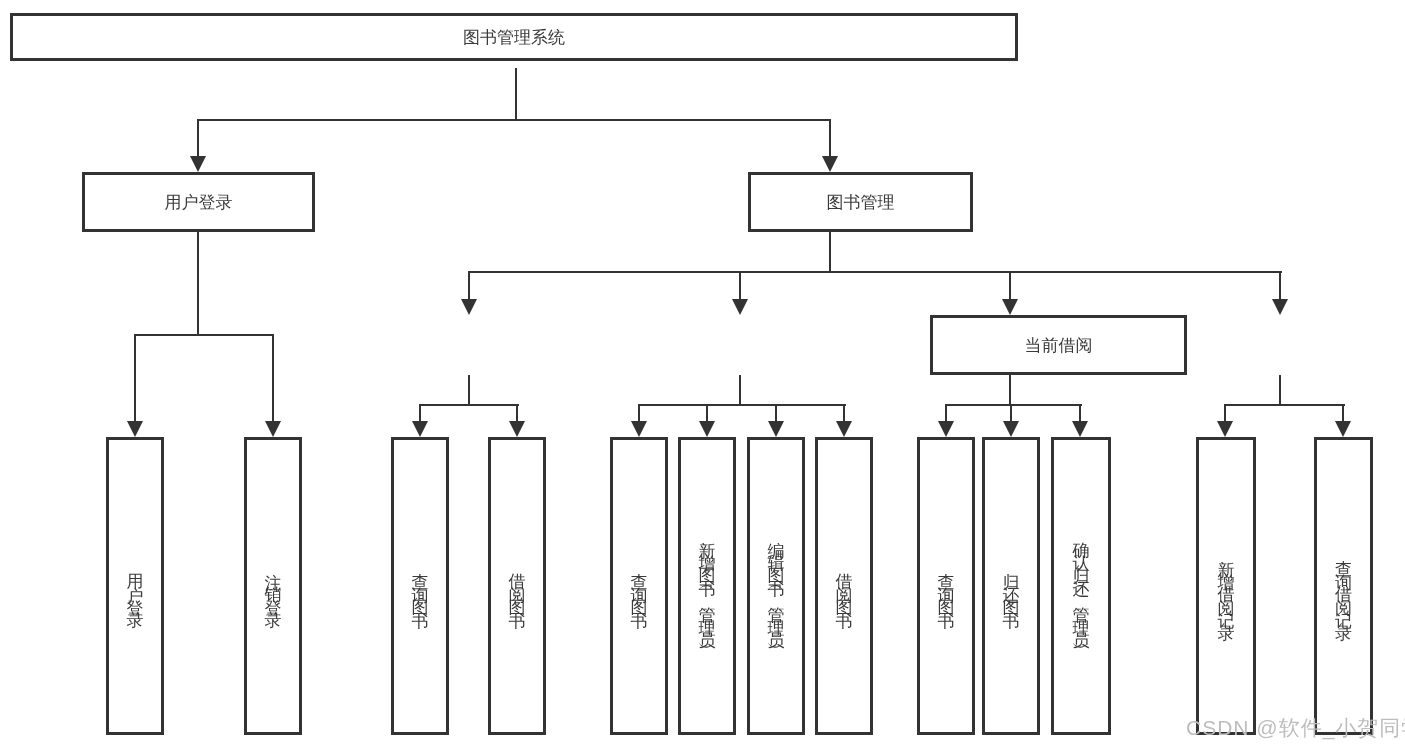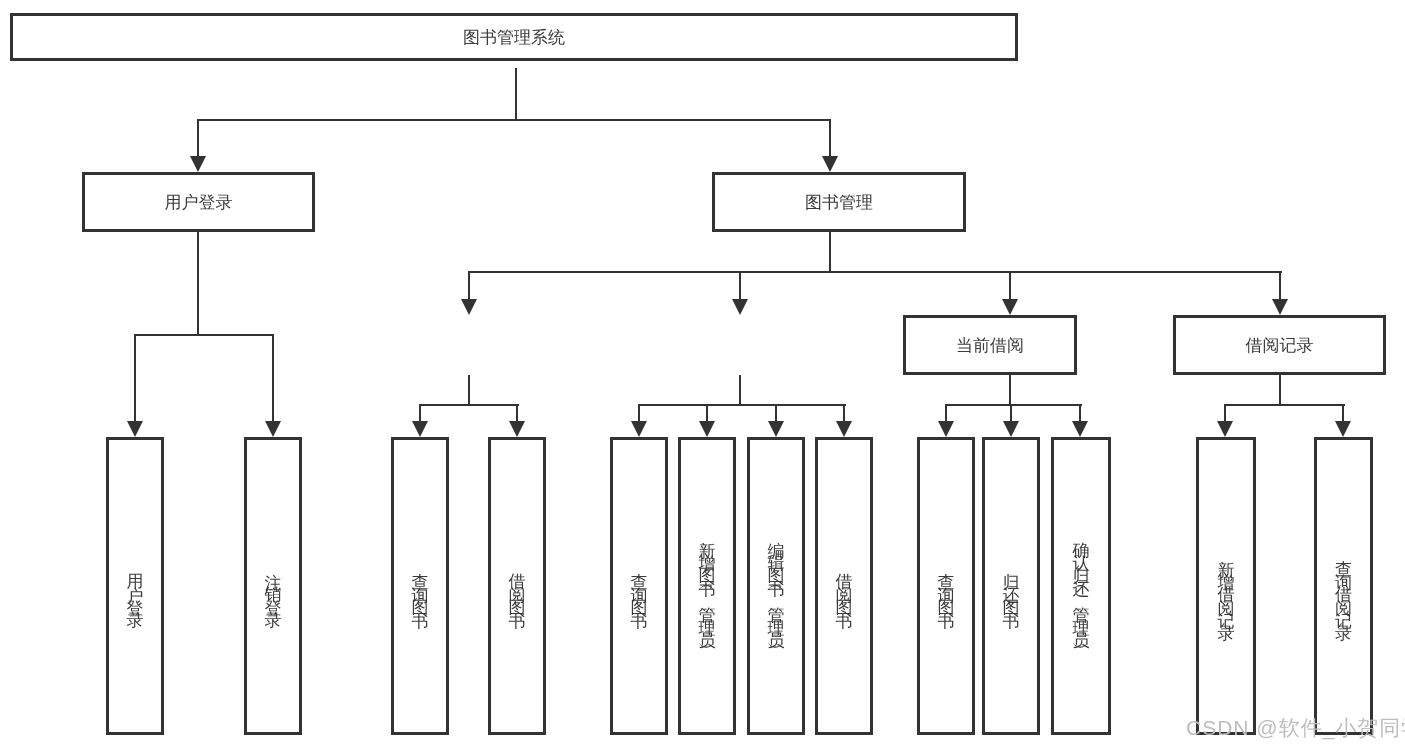--- a/index.html
+++ b/index.html
@@ -91,29 +91,26 @@
   <div class="arrow" style="left:1217px;top:421px"></div>
   <div class="arrow" style="left:1335px;top:421px"></div>
 
   <div class="box" style="left:10px;top:13px;width:1008px;height:48px">
     <span>图书管理系统</span>
   </div>
 
   <div class="box" style="left:82px;top:172px;width:233px;height:60px">
     <span>用户登录</span>
   </div>
-  <div class="box" style="left:712px;top:172px;width:254px;height:60px">
+  <div class="box" style="left:748px;top:172px;width:225px;height:60px">
     <span>图书管理</span>
   </div>
 
-  <div class="box" style="left:903px;top:315px;width:174px;height:60px">
+  <div class="box" style="left:930px;top:315px;width:257px;height:60px">
     <span>当前借阅</span>
-  </div>
-  <div class="box" style="left:1173px;top:315px;width:213px;height:60px">
-    <span>借阅记录</span>
   </div>
 
   <div class="box leaf" style="left:106px;top:437px;width:58px;height:298px">
     <span class="vt">用户登录</span>
   </div>
   <div class="box leaf" style="left:244px;top:437px;width:58px;height:298px">
     <span class="vt">注销登录</span>
   </div>
 
   <div class="box leaf" style="left:391px;top:437px;width:58px;height:298px">

